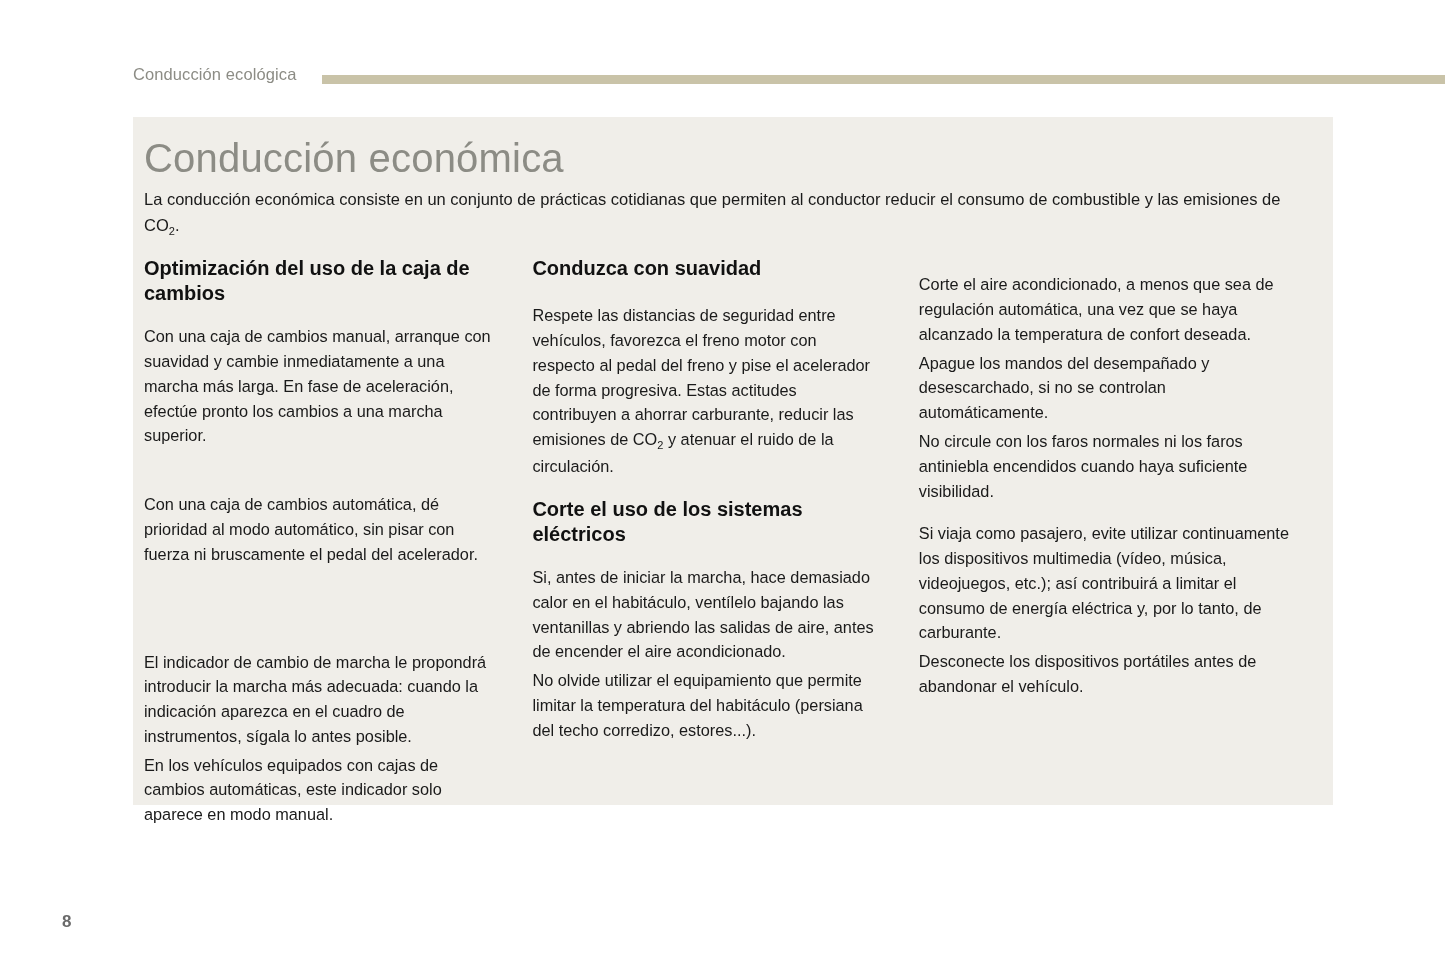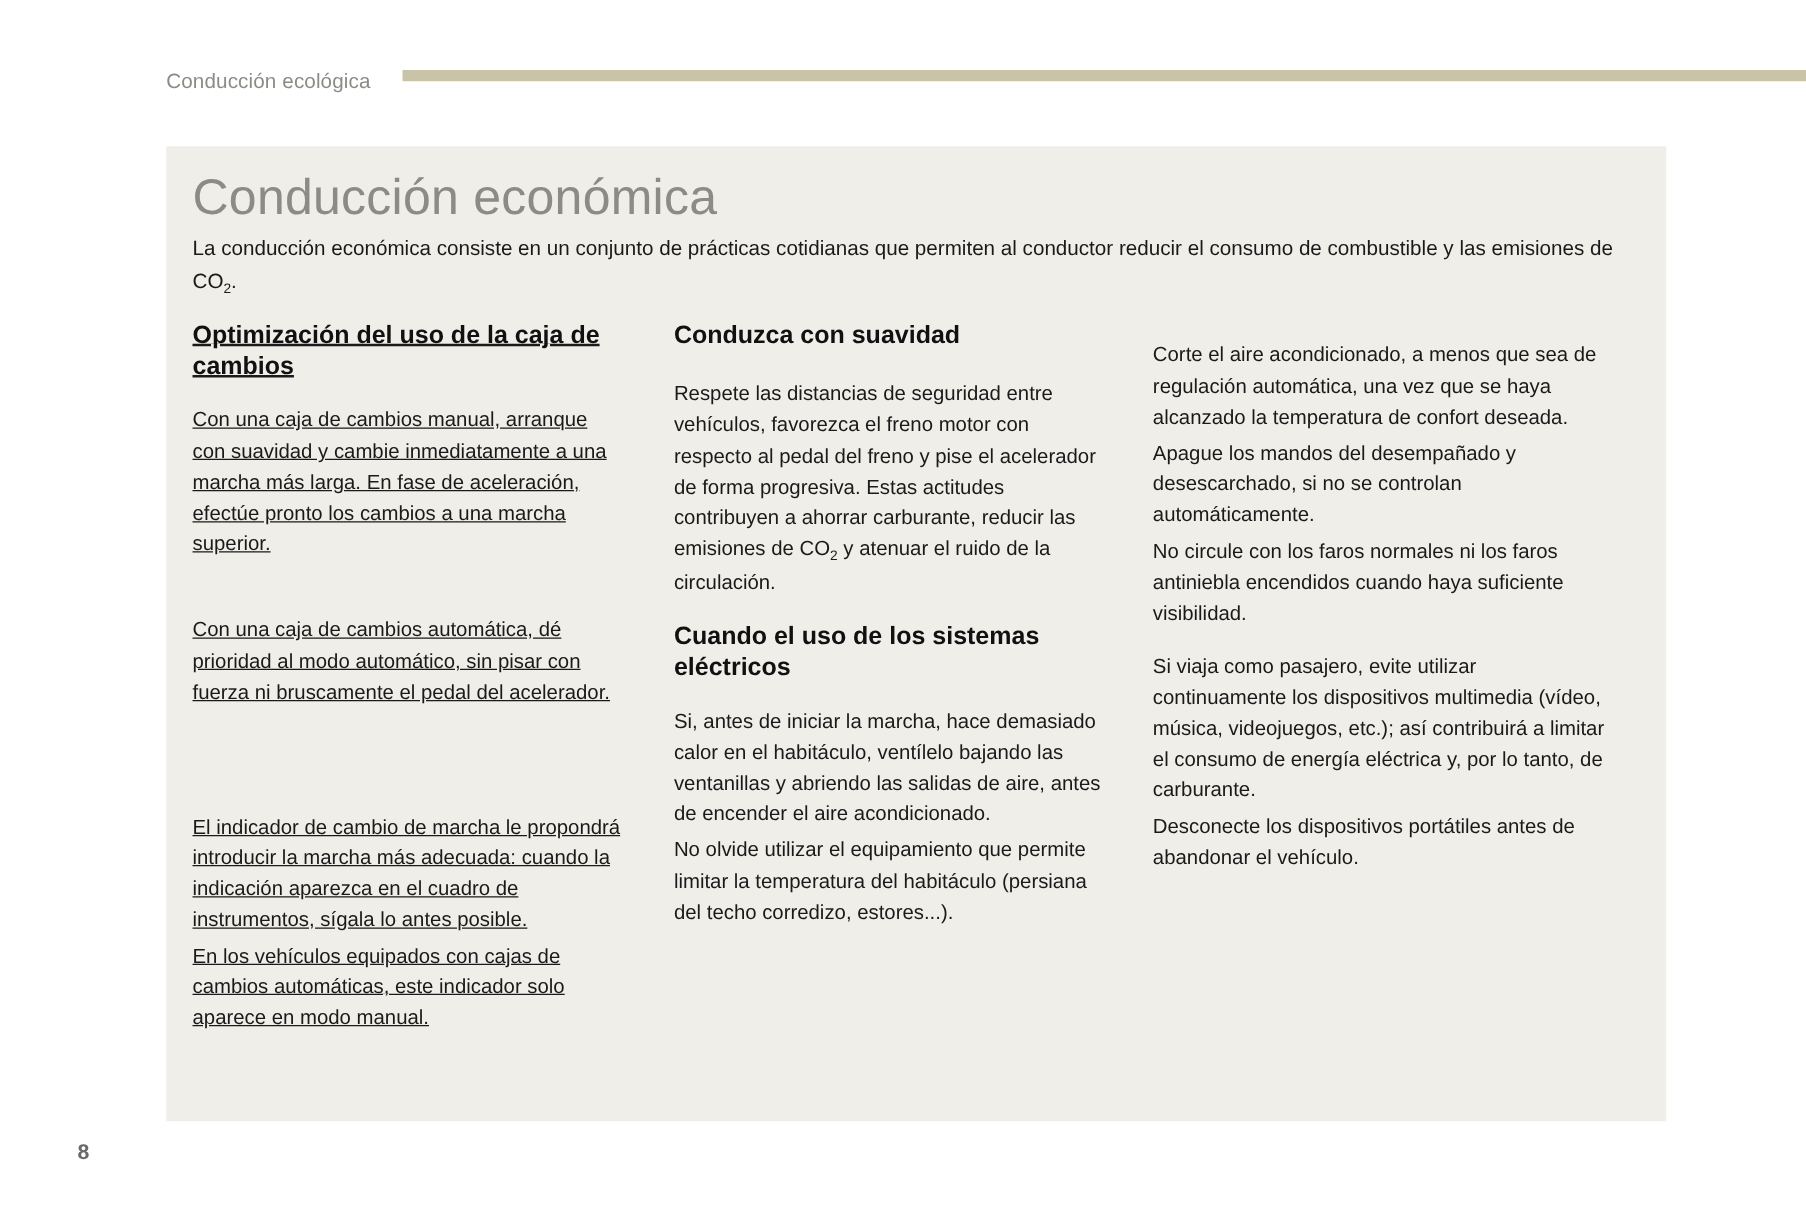--- a/index.html
+++ b/index.html
@@ -17,45 +17,45 @@
   }
 
   
   .page-header {
     position: absolute;
     top: 56px;
     left: 133px;
     right: 0;
     height: 28px;
     display: flex;
-    align-items: flex-start;
+    align-items: flex-end;
   }
   .header-title {
     font-size: 16.5px;
     color: #8c8c85;
     letter-spacing: 0.1px;
     white-space: nowrap;
   }
   .header-rule {
     margin-left: 26px;
     flex: 1 1 auto;
     height: 9px;
     background: #c9c3a8;
   }
 
   
   .content-panel {
     position: absolute;
     top: 117px;
     left: 133px;
     width: 1200px;
-    height: 780px;
+    height: 688px;
     background: #f0eee9;
     box-sizing: border-box;
-    padding: 18px 40px 0 12px;
+    padding: 18px 40px 0 2px;
   }
 
   .doc-title {
     font-size: 40px;
     font-weight: 400;
     color: #8c8c85;
     margin: 0 0 0 0;
     padding-left: 9px;
     line-height: 1.15;
     letter-spacing: 0.2px;
@@ -76,21 +76,21 @@
 
   
   .columns {
     display: flex;
     margin-top: 14px;
     padding-left: 9px;
   }
   .col {
     box-sizing: border-box;
   }
-  .col-1 { width: 408px; padding-right: 36px; text-decoration: underline; }
+  .col-1 { width: 408px; padding-right: 36px; }
   .col-2 { width: 406px; padding-right: 34px; }
   .col-3 { width: 395px; }
 
   h2.sec-title {
     font-size: 20px;
     font-weight: bold;
     line-height: 1.25;
     margin: 0 0 18px 0;
     color: #111111;
   }
@@ -145,21 +145,21 @@
       <p class="para gap-lg">Con una caja de cambios manual, arranque con suavidad y cambie inmediatamente a una marcha más larga. En fase de aceleración, efectúe pronto los cambios a una marcha superior.</p>
       <p class="para gap-xl">Con una caja de cambios automática, dé prioridad al modo automático, sin pisar con fuerza ni bruscamente el pedal del acelerador.</p>
       <div class="spacer-28"></div>
       <p class="para gap-sm">El indicador de cambio de marcha le propondrá introducir la marcha más adecuada: cuando la indicación aparezca en el cuadro de instrumentos, sígala lo antes posible.</p>
       <p class="para">En los vehículos equipados con cajas de cambios automáticas, este indicador solo aparece en modo manual.</p>
     </div>
 
     <div class="col col-2">
       <h2 class="sec-title tight">Conduzca con suavidad</h2>
       <p class="para"><span>Respete las distancias de seguridad entre vehículos, favorezca el freno motor con respecto al pedal del freno y pise el acelerador de forma progresiva. Estas actitudes contribuyen a ahorrar carburante, reducir las emisiones de CO</span><span class="sub">2</span><span> y atenuar el ruido de la circulación.</span></p>
-      <h2 class="sec-title">Cuando el uso de los sistemas eléctricos</h2>
+      <h2 class="sec-title">Corte el uso de los sistemas eléctricos</h2>
       <p class="para gap-sm">Si, antes de iniciar la marcha, hace demasiado calor en el habitáculo, ventílelo bajando las ventanillas y abriendo las salidas de aire, antes de encender el aire acondicionado.</p>
       <p class="para gap-none">No olvide utilizar el equipamiento que permite limitar la temperatura del habitáculo (persiana del techo corredizo, estores...).</p>
     </div>
 
     <div class="col col-3">
       <div class="spacer-16"></div>
       <p class="para gap-sm">Corte el aire acondicionado, a menos que sea de regulación automática, una vez que se haya alcanzado la temperatura de confort deseada.</p>
       <p class="para gap-sm">Apague los mandos del desempañado y desescarchado, si no se controlan automáticamente.</p>
       <p class="para">No circule con los faros normales ni los faros antiniebla encendidos cuando haya suficiente visibilidad.</p>
       <p class="para gap-sm">Si viaja como pasajero, evite utilizar continuamente los dispositivos multimedia (vídeo, música, videojuegos, etc.); así contribuirá a limitar el consumo de energía eléctrica y, por lo tanto, de carburante.</p>

